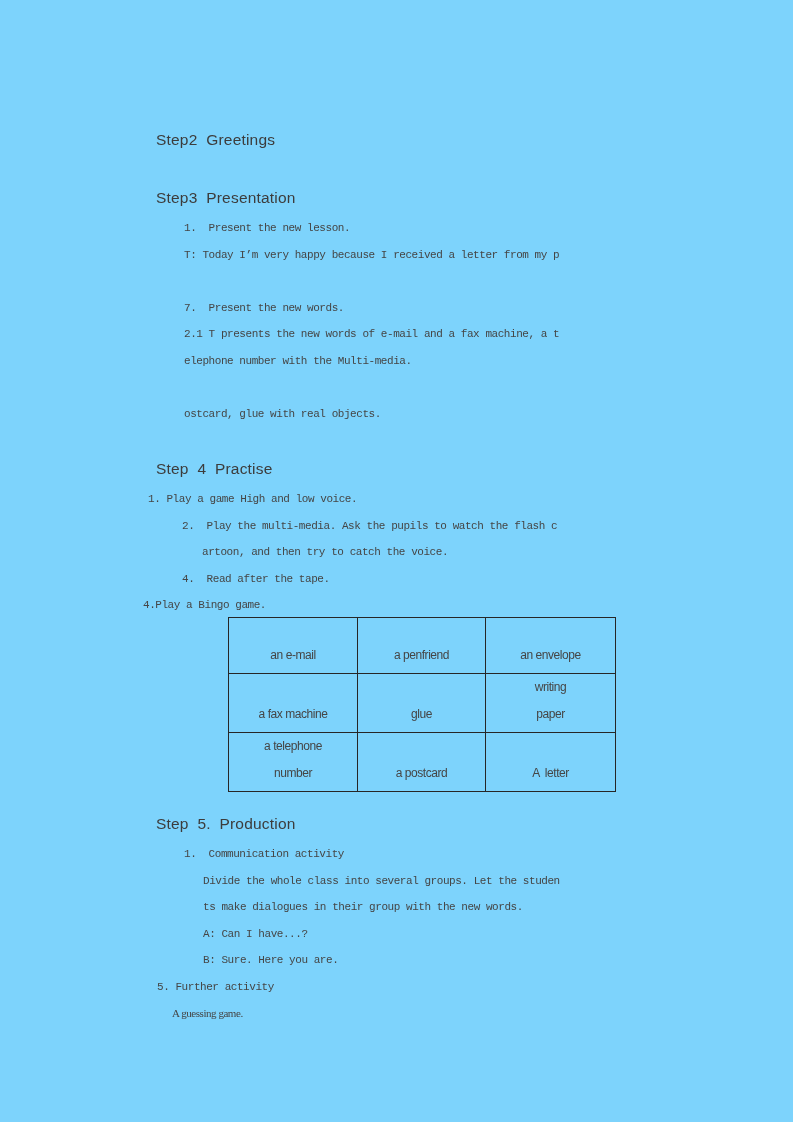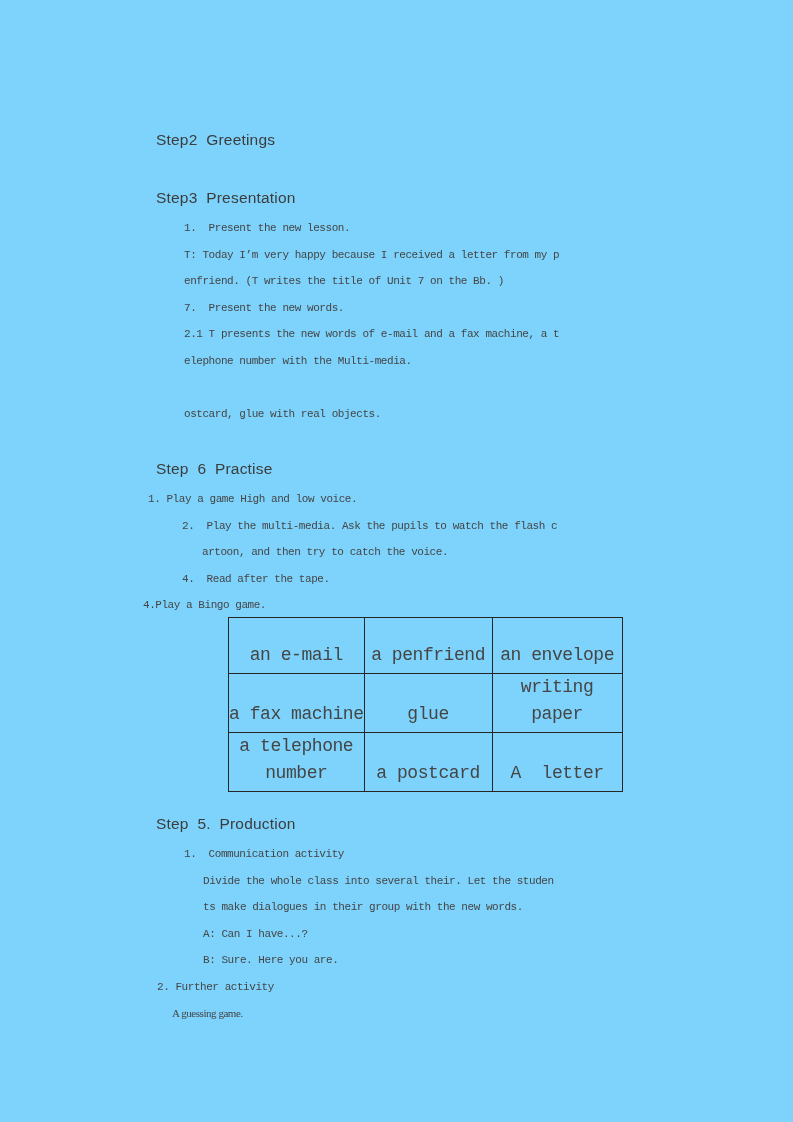--- a/index.html
+++ b/index.html
@@ -39,22 +39,22 @@
   }
   table.bingo {
     border-collapse: collapse;
     table-layout: fixed;
   }
   table.bingo td {
     border: 1.6px solid #262626;
     vertical-align: bottom;
     text-align: center;
     padding: 0 0 5px 0;
-    font-family: Liberation Mono, monospace;
-    font-size: 18px;
+    font-family: Liberation Sans, sans-serif;
+    font-size: 12px;
     color: #454545;
     letter-spacing: -0.45px;
   }
   table.bingo td .cell-line {
     line-height: 26.5px;
     white-space: pre;
   }
   .col1 { width: 128px; }
   .col2 { width: 127px; }
   .col3 { width: 129px; }
@@ -66,27 +66,26 @@
 <body>
 
 <div class="page">
 
   <div class="heading" style="left:156px; top:131px;">Step2 Greetings</div>
 
   <div class="heading" style="left:156px; top:189px;">Step3 Presentation</div>
 
   <div class="line" style="left:184px; top:220px;">1.  Present the new lesson.</div>
   <div class="line" style="left:184px; top:246.5px;">T: Today I’m very happy because I received a letter from my p</div>
-  <div class="line" style="left:184px; top:273px;">enfriend. (T writes the title of Unit 7 on the Bb. )</div>
   <div class="line" style="left:184px; top:299.5px;">7.  Present the new words.</div>
   <div class="line" style="left:184px; top:326px;">2.1 T presents the new words of e-mail and a fax machine, a t</div>
   <div class="line" style="left:184px; top:352.5px;font-family:Liberation Mono, monospace;">elephone number with the Multi-media.</div>
   <div class="line" style="left:184px; top:405.5px;">ostcard, glue with real objects.</div>
 
-  <div class="heading" style="left:156px; top:460px;">Step 6 Practise</div>
+  <div class="heading" style="left:156px; top:460px;">Step 4 Practise</div>
 
   <div class="line" style="left:148px; top:491px;">1. Play a game High and low voice.</div>
   <div class="line" style="left:182px; top:517.5px;">2.  Play the multi-media. Ask the pupils to watch the flash c</div>
   <div class="line" style="left:202px; top:544px;">artoon, and then try to catch the voice.</div>
   <div class="line" style="left:182px; top:570.5px;">4.  Read after the tape.</div>
   <div class="line" style="left:143px; top:597px;">4.Play a Bingo game.</div>
 
   <div class="bingo-wrap">
     <table class="bingo">
       <tbody>
@@ -125,20 +124,20 @@
               <div class="cell-line">A  letter</div>
             </td>
       </tr>
     </tbody>
       </table>
   </div>
 
   <div class="heading" style="left:156px; top:815px;">Step 5. Production</div>
 
   <div class="line" style="left:184px; top:846px;">1.  Communication activity</div>
-  <div class="line" style="left:203px; top:872.5px;">Divide the whole class into several their. Let the studen</div>
+  <div class="line" style="left:203px; top:872.5px;">Divide the whole class into several groups. Let the studen</div>
   <div class="line" style="left:203px; top:899px;">ts make dialogues in their group with the new words.</div>
   <div class="line" style="left:203px; top:925.5px;">A: Can I have...?</div>
   <div class="line" style="left:203px; top:952px;">B: Sure. Here you are.</div>
-  <div class="line" style="left:157px; top:978.5px;">2. Further activity</div>
+  <div class="line" style="left:157px; top:978.5px;">5. Further activity</div>
   <div class="line" style="left:172px; top:1005px;font-family:Liberation Serif, serif;">A guessing game.</div>
 
 </div>
 
 </body></html>

